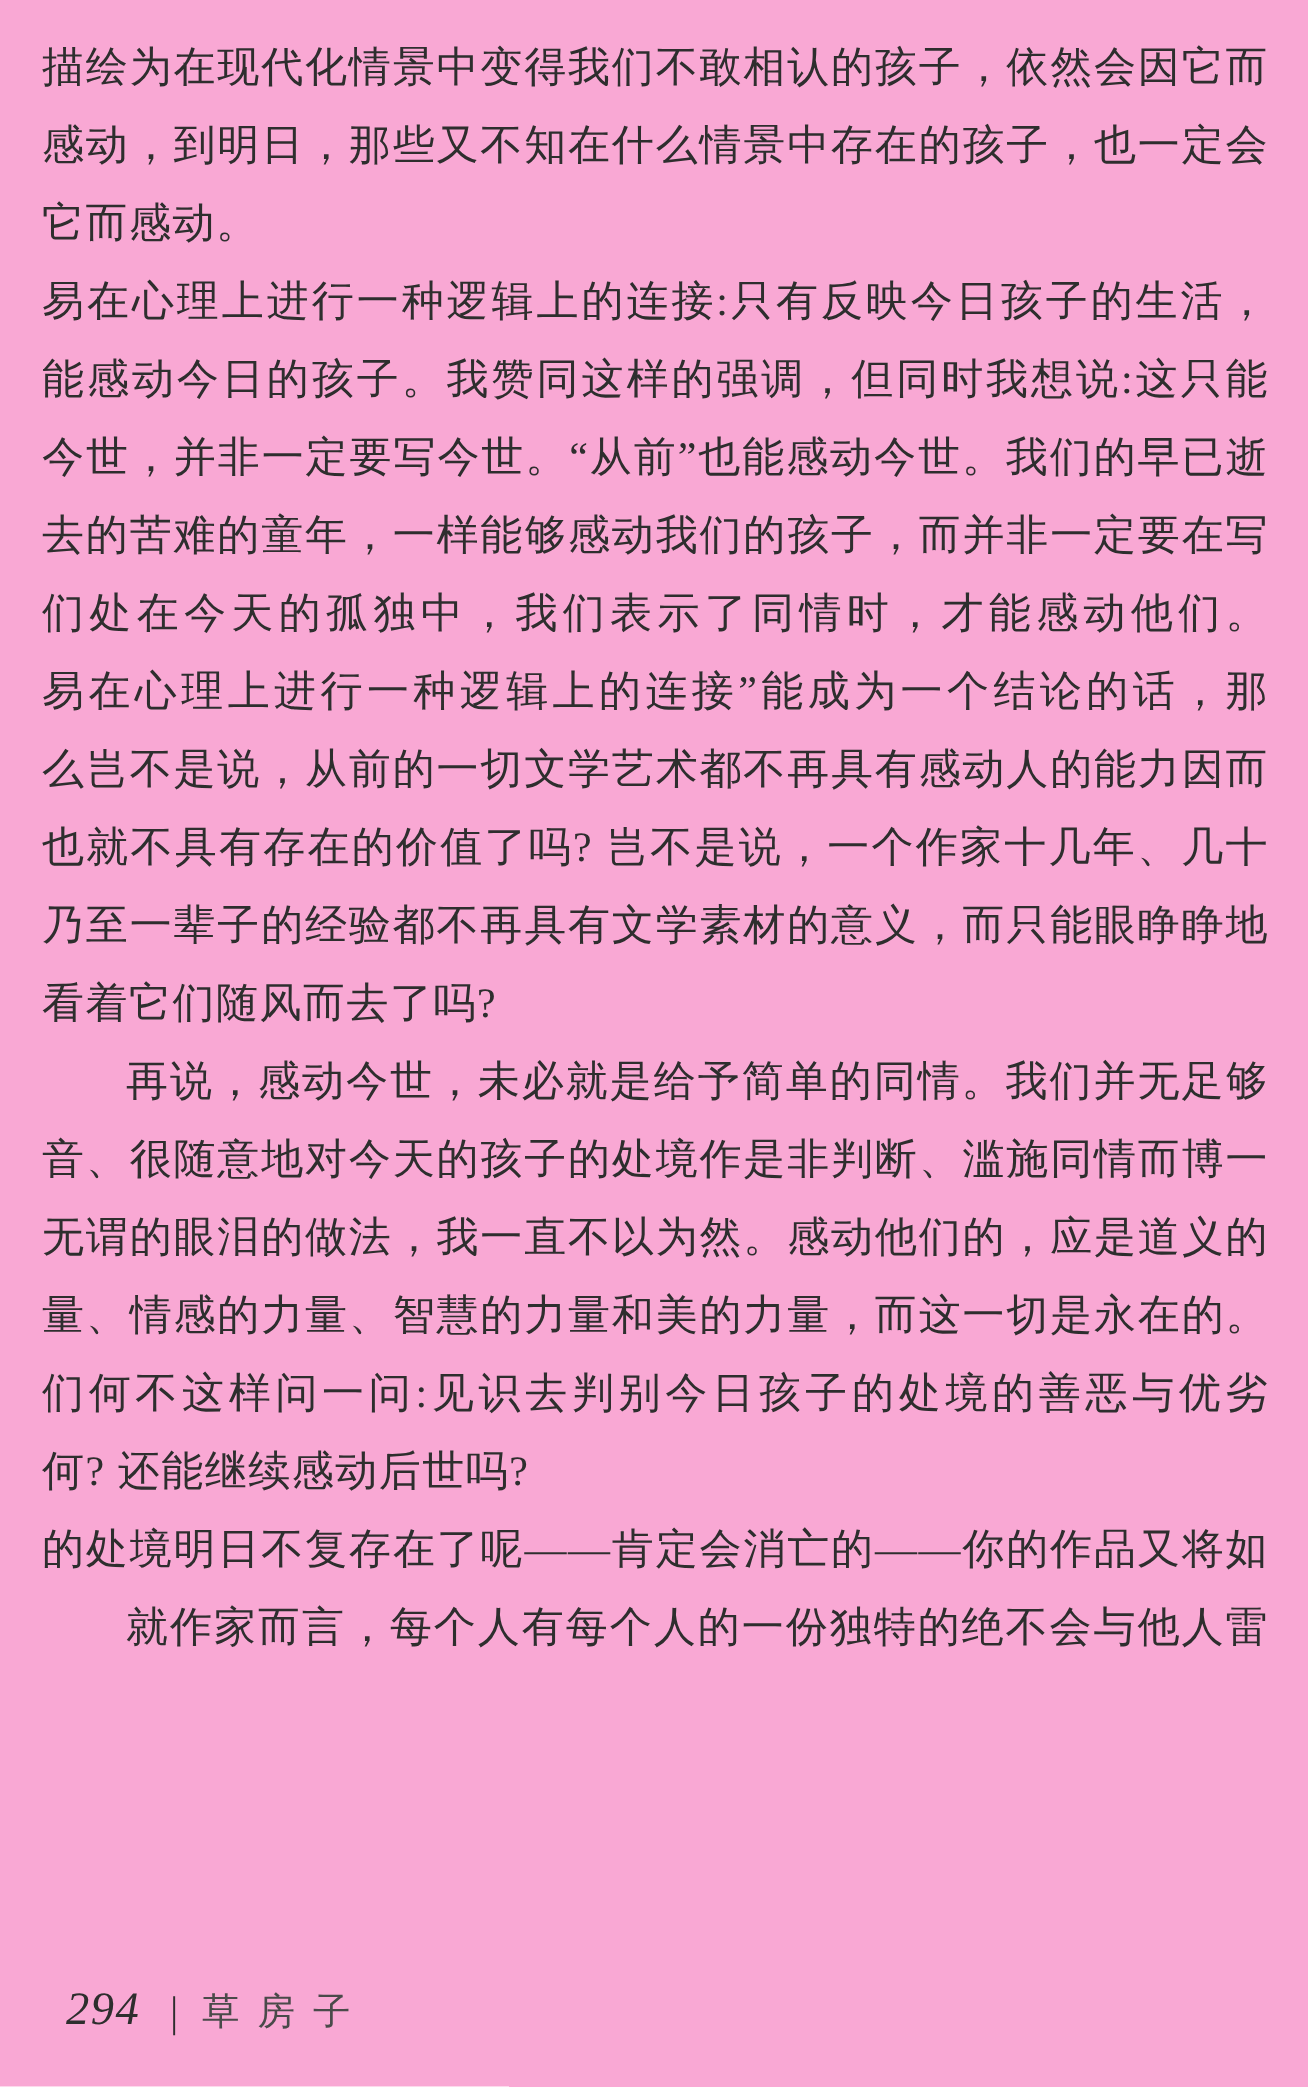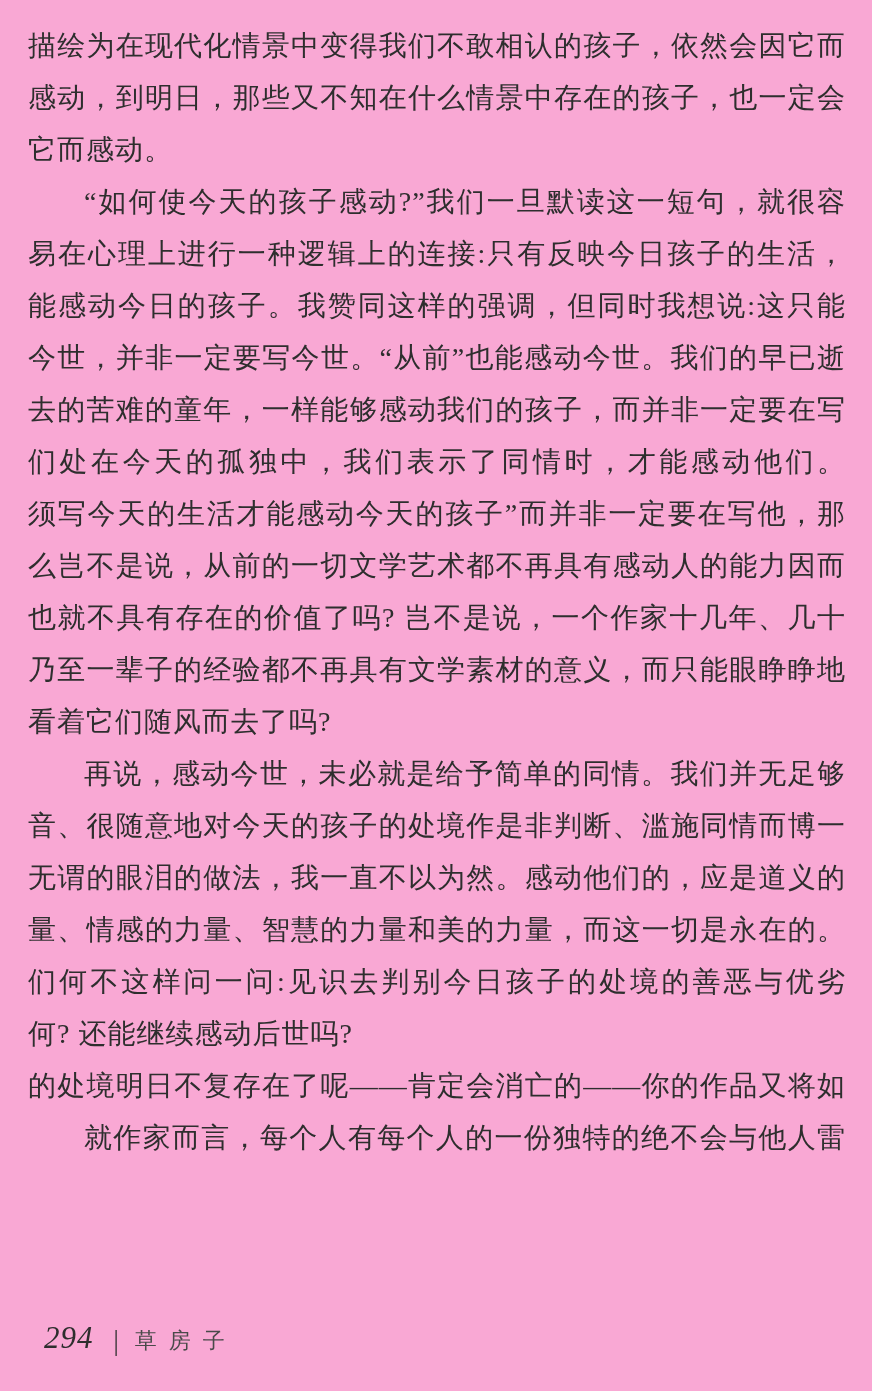--- a/index.html
+++ b/index.html
@@ -56,41 +56,40 @@
     color: #2e2e2e;
     letter-spacing: 1px;
   }
   .sep {
     font-size: 26px;
     color: #2e2e2e;
     margin: 0 16px 0 20px;
     transform: scaleY(1.1);
   }
   .booktitle {
-    font-size: 22px;
+    font-size: 25px;
     letter-spacing: 12px;
     color: #4a4a4a;
     padding-top: 4px;
   }
 </style>
 </head>
 <body>
 
 <div class="page">
   <div class="content" id="text-lines">
       <div class="line just">描绘为在现代化情景中变得我们不敢相认的孩子，依然会因它而</div>
       <div class="line just">感动，到明日，那些又不知在什么情景中存在的孩子，也一定会因</div>
       <div class="line short">它而感动。</div>
-      <div class="line just indent">“如何使今天的孩子感动?”我们一旦默读这一短句，就很容</div>
       <div class="line just">易在心理上进行一种逻辑上的连接:只有反映今日孩子的生活，才</div>
       <div class="line just">能感动今日的孩子。我赞同这样的强调，但同时我想说:这只能作</div>
       <div class="line just">今世，并非一定要写今世。“从前”也能感动今世。我们的早已逝</div>
       <div class="line just">去的苦难的童年，一样能够感动我们的孩子，而并非一定要在写他</div>
       <div class="line just">们处在今天的孤独中，我们表示了同情时，才能感动他们。若“必</div>
-      <div class="line just">须写今天的生活才能感动今天的孩子”而并非一定要在写他，那</div>
+      <div class="line just">易在心理上进行一种逻辑上的连接”能成为一个结论的话，那</div>
       <div class="line just">么岂不是说，从前的一切文学艺术都不再具有感动人的能力因而</div>
       <div class="line just">也就不具有存在的价值了吗? 岂不是说，一个作家十几年、几十年</div>
       <div class="line just">乃至一辈子的经验都不再具有文学素材的意义，而只能眼睁睁地</div>
       <div class="line short">看着它们随风而去了吗?</div>
       <div class="line just indent">再说，感动今世，未必就是给予简单的同情。我们并无足够的</div>
       <div class="line just">音、很随意地对今天的孩子的处境作是非判断、滥施同情而博一泡</div>
       <div class="line just">无谓的眼泪的做法，我一直不以为然。感动他们的，应是道义的力</div>
       <div class="line just">量、情感的力量、智慧的力量和美的力量，而这一切是永在的。我</div>
       <div class="line just">们何不这样问一问:见识去判别今日孩子的处境的善恶与优劣</div>
       <div class="line short">何? 还能继续感动后世吗?</div>

